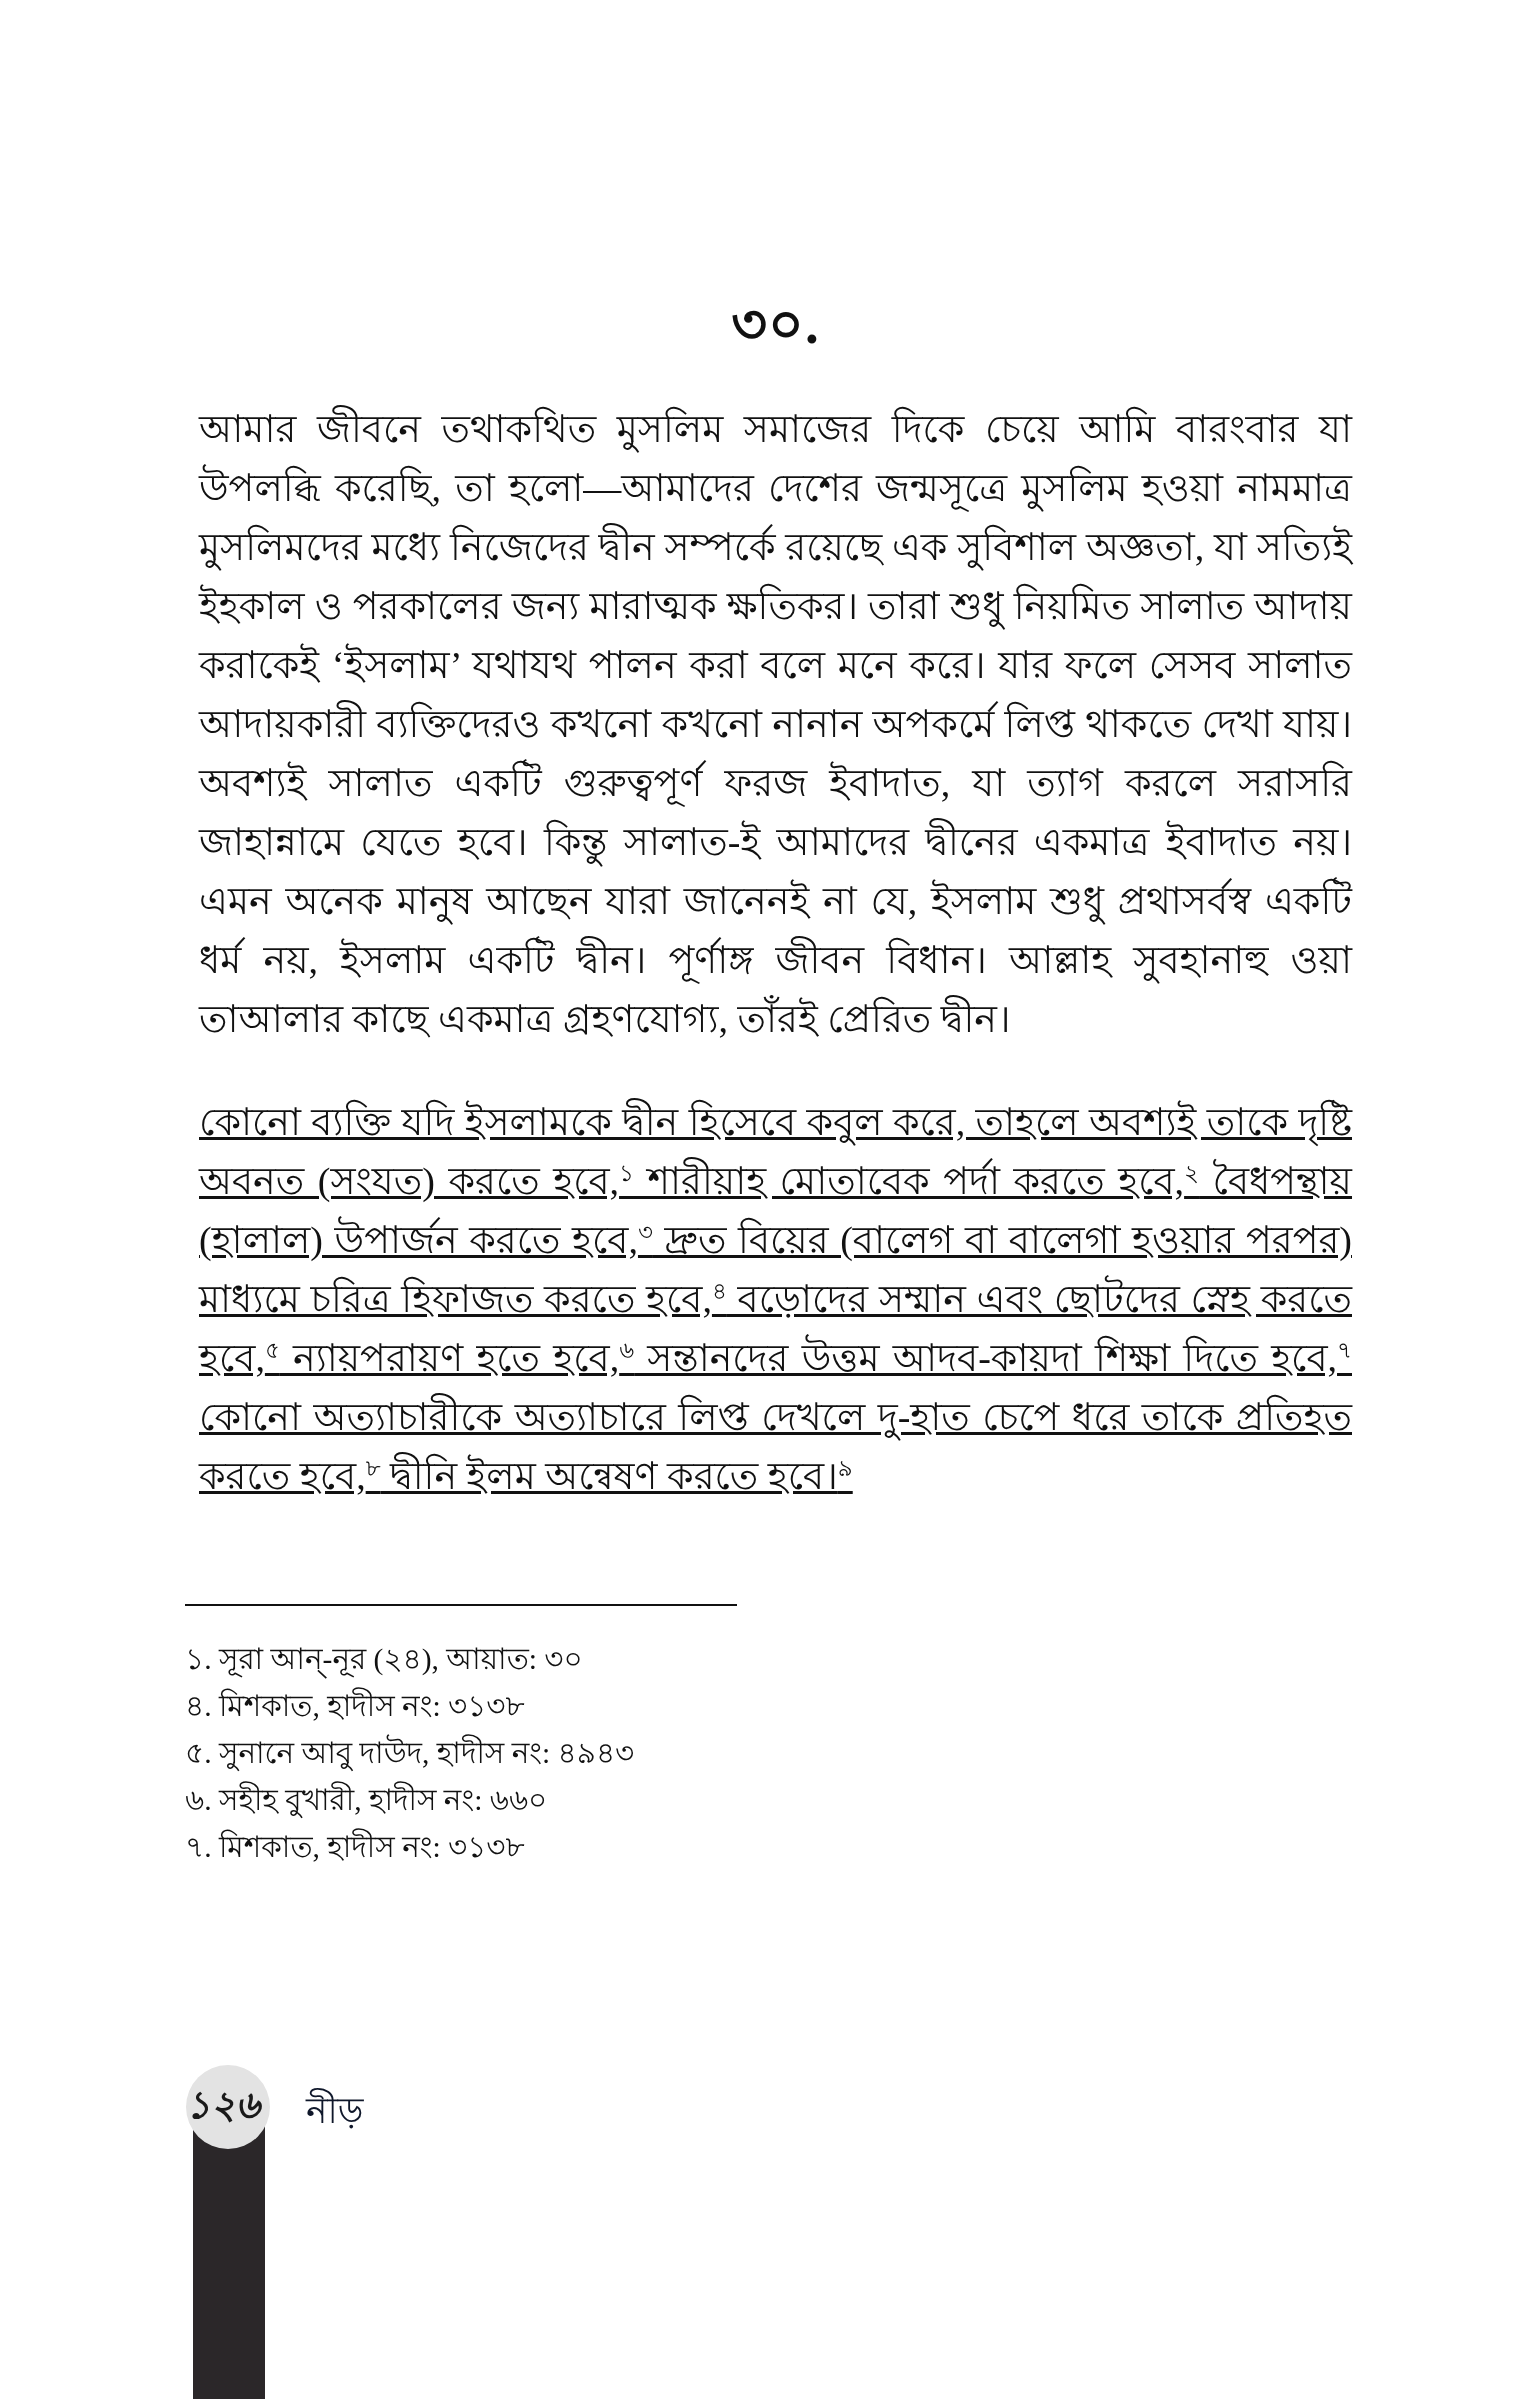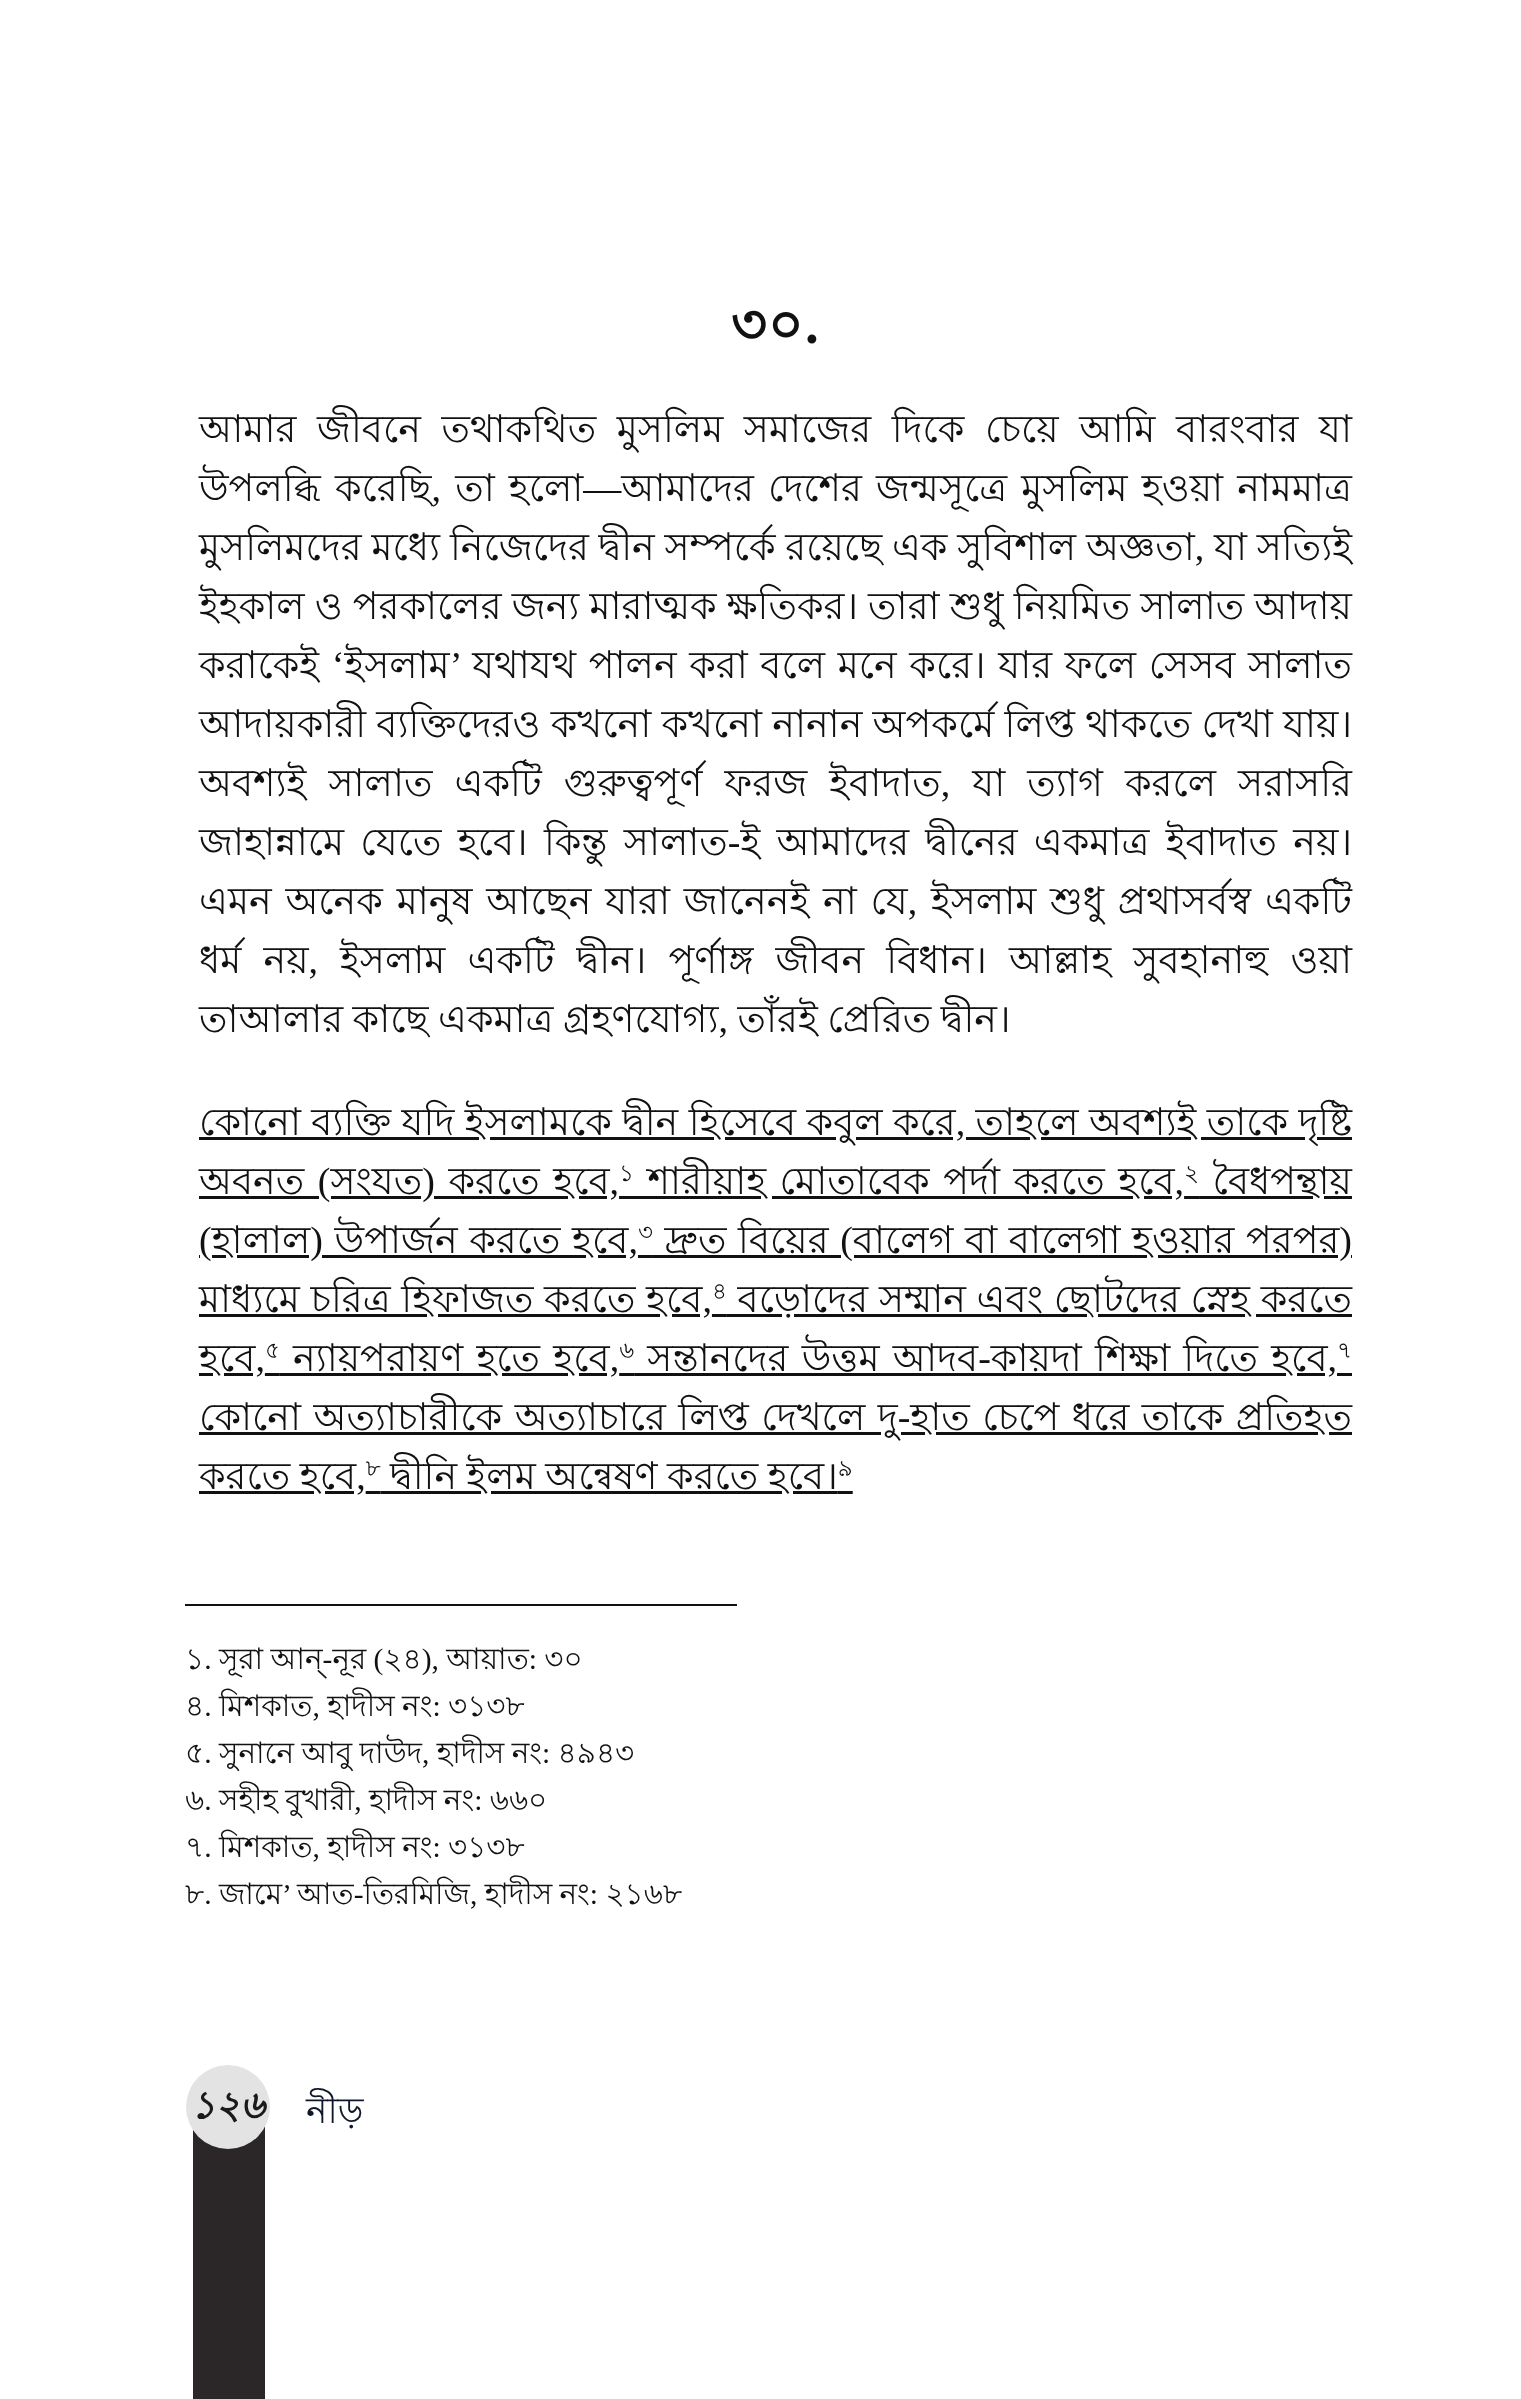--- a/index.html
+++ b/index.html
@@ -88,21 +88,20 @@
     position: absolute;
     left: 186px;
     top: 11.4px;
     width: 84px;
     height: 84px;
     border-radius: 50%;
     background: #e3e3e3;
     z-index: 2;
     display: flex;
     align-items: center;
-    justify-content: center;
   }
   .page-number {
     font-size: 38px;
     font-weight: bold;
     font-style: italic;
     color: #1a1a1a;
   }
   .book-title {
     position: absolute;
     left: 306px;
@@ -124,21 +123,20 @@
 </div>
 
 <div class="footnotes-block">
   <hr class="footnote-separator">
   <div id="footnote-list" class="footnote-list">
       <div class="footnote">১. সূরা আন্‌-নূর (২৪), আয়াত: ৩০</div>
       <div class="footnote">৪. মিশকাত, হাদীস নং: ৩১৩৮</div>
       <div class="footnote">৫. সুনানে আবু দাউদ, হাদীস নং: ৪৯৪৩</div>
       <div class="footnote">৬. সহীহ বুখারী, হাদীস নং: ৬৬০</div>
       <div class="footnote">৭. মিশকাত, হাদীস নং: ৩১৩৮</div>
-      <div class="footnote">৮. জামে’ আত-তিরমিজি, হাদীস নং: ২১৬৮</div>
     </div>
 </div>
 
 <div class="page-footer">
   <div class="spine-bar"></div>
   <div class="page-number-badge">
     <span class="page-number">১২৬</span>
   </div>
   <div class="book-title">নীড়</div>
 </div>

